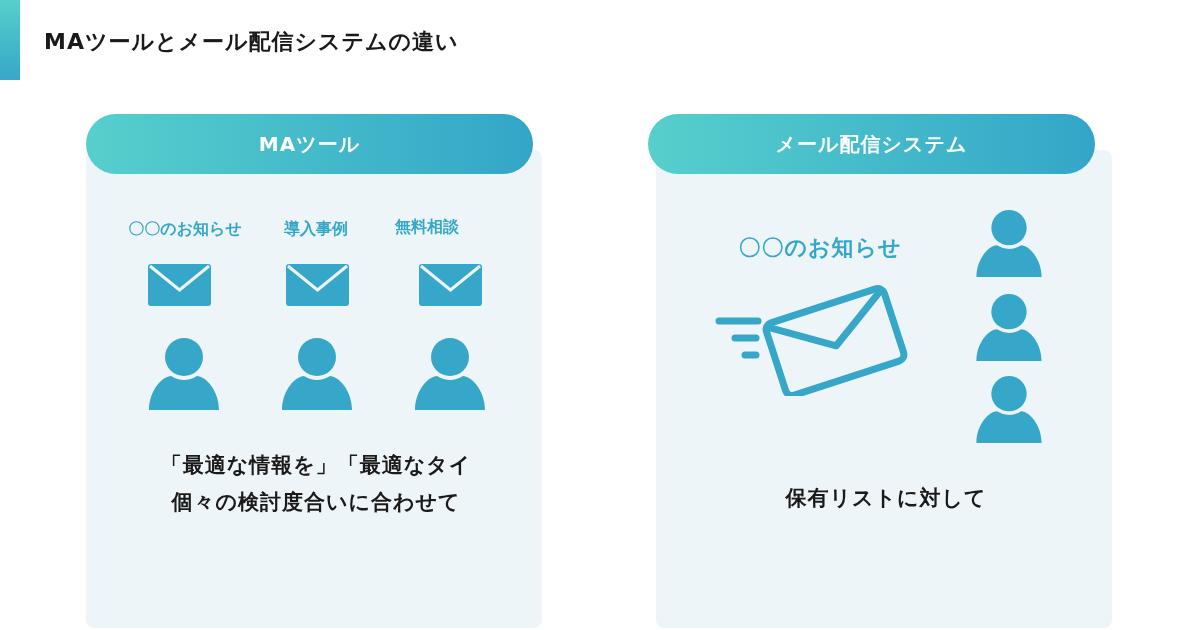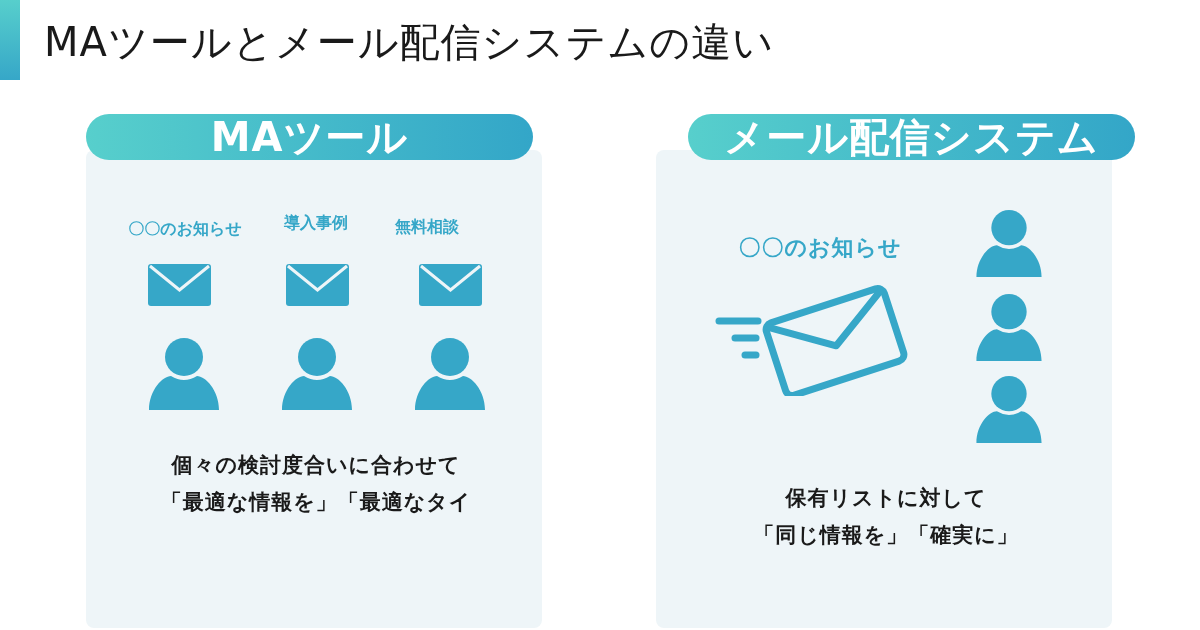--- a/index.html
+++ b/index.html
@@ -1,33 +1,33 @@
 <!DOCTYPE html>
 <html><head>
 <meta charset="utf-8">
 <style>
   * { margin: 0; padding: 0; box-sizing: border-box; }
   html, body { width: 1200px; height: 630px; background: #ffffff; overflow: hidden; }
   body { position: relative; font-family: "DejaVu Sans", "Liberation Sans", sans-serif; color: #1a1a1a; }
 
   .accent-bar { position: absolute; left: 0; top: 0; width: 20px; height: 80px;
     background: linear-gradient(180deg, #57cfcc 0%, #36a7c8 100%); }
-  .page-title { position: absolute; left: 44px; top: 20px; font-size: 40px; font-weight: normal;
+  .page-title { position: absolute; left: 44px; top: 20px; font-size: 22px; font-weight: bold;
     letter-spacing: 1px; color: #1a1a1a; line-height: 44px; }
 
   .card { position: absolute; top: 150px; height: 478px; width: 456px; background: #eef5f8; border-radius: 8px; }
   .card.left { left: 86px; }
   .card.right { left: 656px; }
 
-  .pill { position: absolute; top: 114px; height: 46px; width: 447px; border-radius: 32px;
+  .pill { position: absolute; top: 114px; height: 60px; width: 447px; border-radius: 32px;
     background: linear-gradient(90deg, #57cfcc 0%, #33a6c8 100%);
-    color: #fff; font-weight: bold; font-size: 40px; display: flex; align-items: center; justify-content: center;
+    color: #fff; font-weight: bold; font-size: 20px; display: flex; align-items: center; justify-content: center;
     letter-spacing: 1px; }
   .pill.left { left: 86px; }
-  .pill.right { left: 688px; }
+  .pill.right { left: 648px; }
 
   .label { position: absolute; color: #36a7c8; font-weight: bold; font-size: 16px; text-align: center; white-space: nowrap; }
   .label.big { font-size: 22px; letter-spacing: 1px; }
 
   .icon { position: absolute; }
 
   .desc { position: absolute; text-align: center; font-weight: bold; font-size: 21px; line-height: 37px;
     color: #1a1a1a; letter-spacing: 1px; }
   .desc div { white-space: nowrap; }
 </style>
@@ -37,21 +37,21 @@
 <div class="accent-bar"></div>
 <h1 class="page-title">MAツールとメール配信システムの違い</h1>
 
 <section>
   <div class="card left"></div>
   <div class="pill left">
     <span>MAツール</span>
   </div>
 
   <div class="label" style="left:110px; top:219px; width:150px;">〇〇のお知らせ</div>
-  <div class="label" style="left:266px; top:213px; width:100px;">導入事例</div>
+  <div class="label" style="left:266px; top:219px; width:100px;">導入事例</div>
   <div class="label" style="left:377px; top:217px; width:100px;">無料相談</div>
 
   <svg class="icon" style="left:148px; top:264px;" width="63" height="42" viewBox="0 0 63 42">
     <rect x="0" y="0" width="63" height="42" rx="3" fill="#36a7c8"></rect>
     <polyline points="2,2 31.5,26 61,2" fill="none" stroke="#eef5f8" stroke-width="3"></polyline>
   </svg>
   <svg class="icon" style="left:286px; top:264px;" width="63" height="42" viewBox="0 0 63 42">
     <rect x="0" y="0" width="63" height="42" rx="3" fill="#36a7c8"></rect>
     <polyline points="2,2 31.5,26 61,2" fill="none" stroke="#eef5f8" stroke-width="3"></polyline>
   </svg>
@@ -67,22 +67,22 @@
   <svg class="icon" style="left:282px; top:338px;" width="70" height="72" viewBox="0 0 70 72">
     <circle cx="35" cy="19" r="19" fill="#36a7c8"></circle>
     <path d="M0 72 C0 52 14 38 22 38 Q35 46 48 38 C56 38 70 52 70 72 Z" fill="#36a7c8"></path>
   </svg>
   <svg class="icon" style="left:415px; top:338px;" width="70" height="72" viewBox="0 0 70 72">
     <circle cx="35" cy="19" r="19" fill="#36a7c8"></circle>
     <path d="M0 72 C0 52 14 38 22 38 Q35 46 48 38 C56 38 70 52 70 72 Z" fill="#36a7c8"></path>
   </svg>
 
   <div class="desc" style="left:96px; top:447px; width:440px;">
+    <div>「最適な情報を」「最適なタイ</div>
     <div>個々の検討度合いに合わせて</div>
-    <div>「最適な情報を」「最適なタイ</div>
   </div>
 </section>
 
 <section>
   <div class="card right"></div>
   <div class="pill right">
     <span>メール配信システム</span>
   </div>
 
   <div class="label big" style="left:725px; top:233px; width:190px;">〇〇のお知らせ</div>
@@ -107,15 +107,14 @@
     <circle cx="35" cy="19" r="19" fill="#36a7c8"></circle>
     <path d="M0 72 C0 52 14 38 22 38 Q35 46 48 38 C56 38 70 52 70 72 Z" fill="#36a7c8"></path>
   </svg>
   <svg class="icon" style="left:976px; top:376px;" width="66" height="67" viewBox="0 0 70 72">
     <circle cx="35" cy="19" r="19" fill="#36a7c8"></circle>
     <path d="M0 72 C0 52 14 38 22 38 Q35 46 48 38 C56 38 70 52 70 72 Z" fill="#36a7c8"></path>
   </svg>
 
   <div class="desc" style="left:666px; top:480px; width:440px;">
     <div>保有リストに対して</div>
-    <div>「同じ情報を」「確実に」</div>
   </div>
 </section>
 
 </body></html>

